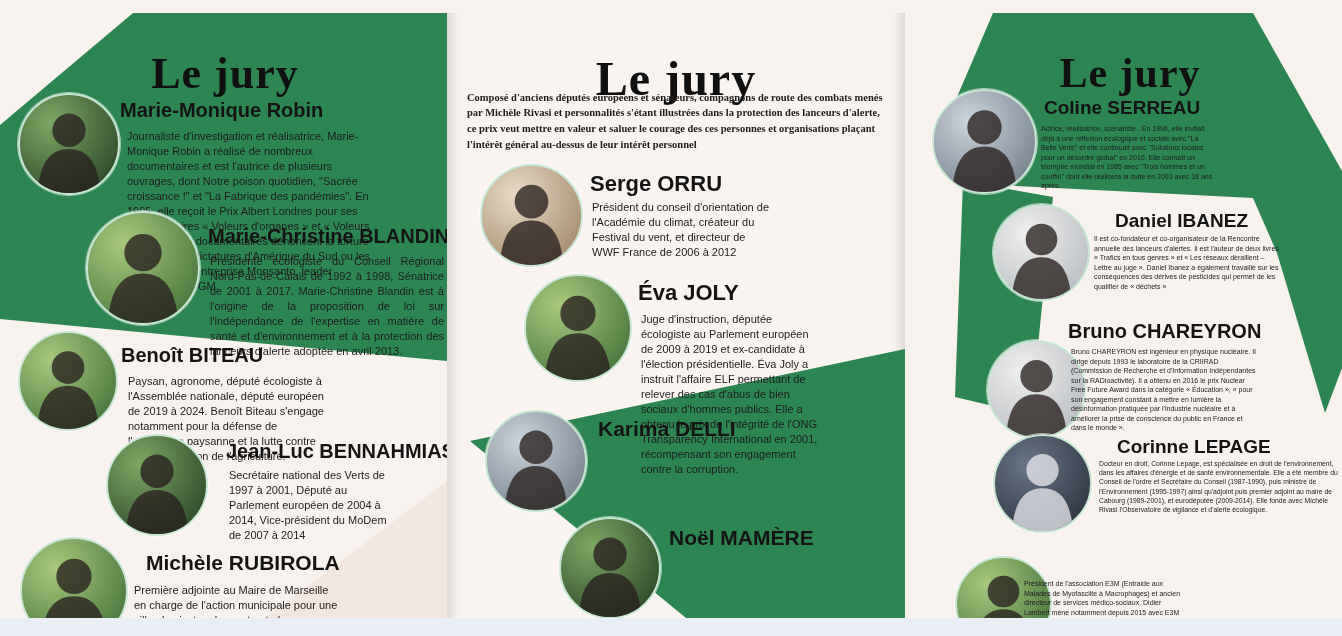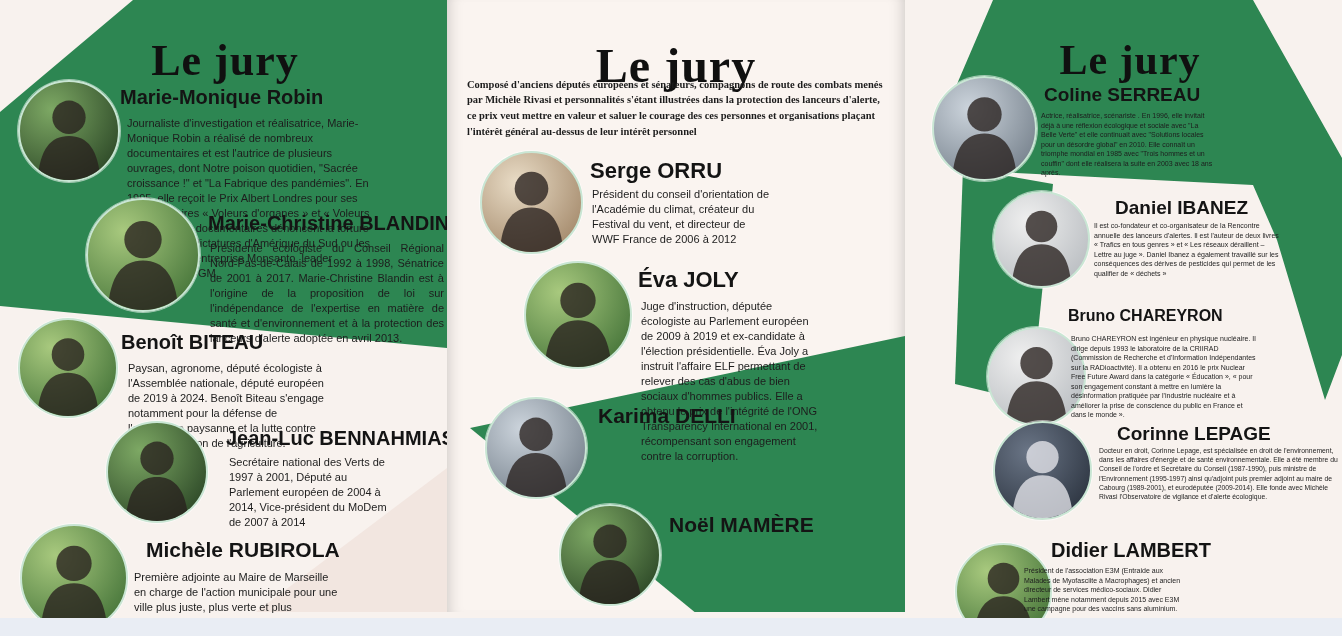--- a/index.html
+++ b/index.html
@@ -1,18 +1,18 @@
 <!DOCTYPE html>
 <html><head>
 <meta charset="utf-8">
 <style>
   html,body{margin:0;padding:0;background:#e6e6e6;}
   .canvas{position:relative;width:1342px;height:636px;overflow:hidden;background:#f8f2ee;
           font-family:"Liberation Sans",sans-serif;color:#161616;}
-  .panel{position:absolute;top:0;height:612px;}
+  .panel{position:absolute;top:13px;height:612px;}
   .panel-l{left:0;width:447px;background:#f8f2ee;}
   .panel-m{left:447px;width:458px;background:#faf4f0;
            box-shadow:inset 14px 0 16px -14px rgba(0,0,0,.22), inset -14px 0 16px -14px rgba(0,0,0,.22);}
   .panel-r{left:905px;width:437px;background:#f8f2ee;}
 
   .shape{position:absolute;inset:0;background:#2D8652;}
   .shape-left-main{clip-path:polygon(0 112px,133px 0,100% 0,100% 348px,0 306px);}
   .accent-left{position:absolute;inset:0;background:#f2e6e0;
                clip-path:polygon(447px 468px,447px 618px,248px 618px);}
   .shape-mid-main{clip-path:polygon(23px 428px,458px 336px,458px 614px,250px 614px);}
@@ -63,21 +63,21 @@
   .pM3{left:38px;top:397px;width:98px;height:98px}  .nM3{left:151px;top:404px;font-size:21px}
   .bM3{left:153px;top:432px;width:176px}
   .pM4{left:112px;top:504px;width:98px;height:98px} .nM4{left:222px;top:513px;font-size:21px}
   .bM4{left:222px;top:541px;width:172px}
 
   
   .pR1{left:27px;top:76px;width:101px;height:101px} .nR1{left:139px;top:84px;font-size:19px}
   .bR1{left:136px;top:111px;width:172px}
   .pR2{left:88px;top:191px;width:93px;height:93px}  .nR2{left:210px;top:197px;font-size:19px}
   .bR2{left:189px;top:221px;width:188px}
-  .pR3{left:82px;top:327px;width:95px;height:95px}  .nR3{left:163px;top:307px;font-size:16px}
+  .pR3{left:82px;top:327px;width:95px;height:95px}  .nR3{left:163px;top:307px;font-size:20px}
   .bR3{left:166px;top:334px;width:188px}
   .pR4{left:88px;top:421px;width:95px;height:95px}  .nR4{left:212px;top:423px;font-size:19px}
   .bR4{left:194px;top:446px;width:243px;font-size:6.8px !important;}
   .pR5{left:50px;top:543px;width:93px;height:93px}  .nR5{left:146px;top:539px;font-size:20px}
   .bR5{left:119px;top:566px;width:162px}
 
   .footer-strip{position:absolute;left:0;top:618px;width:1342px;height:18px;background:#E9EDF4;}
 </style>
 </head>
 <body>
@@ -215,18 +215,17 @@
     </div>
     <div class="name nR4">Corinne LEPAGE</div>
     <div class="bio bR4">Docteur en droit, Corinne Lepage, est spécialisée en droit de l'environnement, dans les affaires d'énergie et de santé environnementale.  Elle a été membre du Conseil de l'ordre et Secrétaire du Conseil (1987-1990), puis ministre de l'Environnement (1995-1997) ainsi qu'adjoint puis premier adjoint au maire de Cabourg (1989-2001), et eurodéputée (2009-2014). Elle fonde avec Michèle Rivasi l'Observatoire de vigilance et d'alerte écologique.</div>
 
     <div class="photo pR5 bgB">
       <svg viewBox="0 0 100 100">
           <circle cx="50" cy="36" r="17" fill="rgba(40,32,30,.78)"></circle>
           <path d="M50 55c-19 0-30 14-32 45h64c-2-31-13-45-32-45z" fill="rgba(40,32,30,.78)"></path>
         </svg>
     </div>
-    <div class="name nR5">Didier LAMBERT</div>
     <div class="bio bR5">Président de l'association E3M (Entraide aux Malades de Myofasciite à Macrophages) et ancien directeur de services médico-sociaux. Didier Lambert mène  notamment depuis 2015 avec E3M une campagne pour des vaccins sans aluminium.</div>
   </section>
 
   <div class="footer-strip"></div>
 </div>
 
 </body></html>

